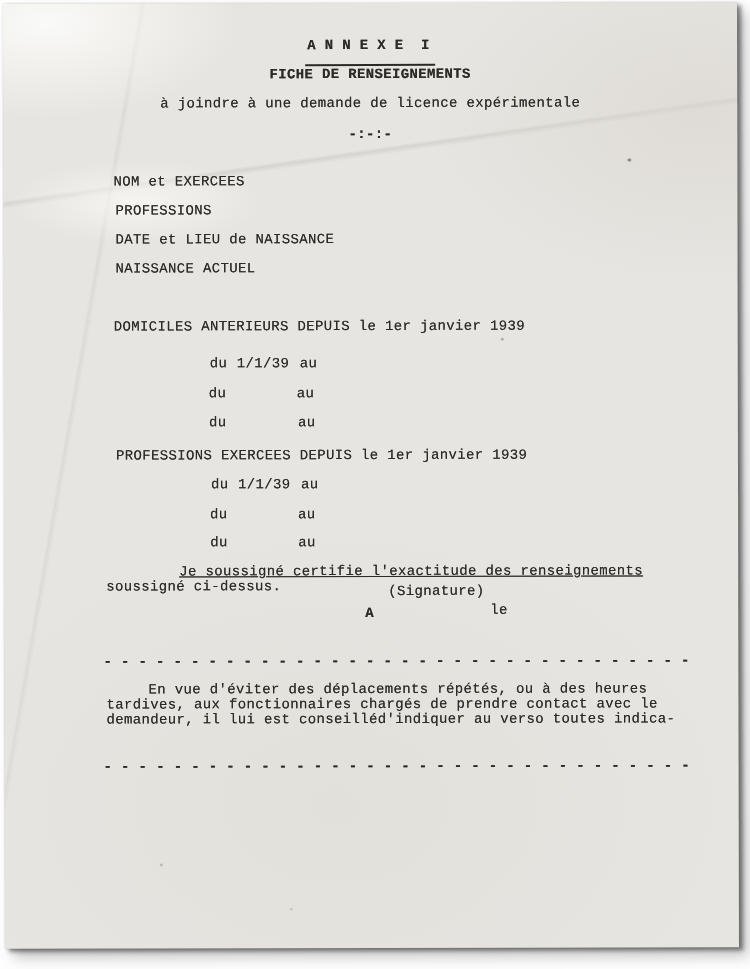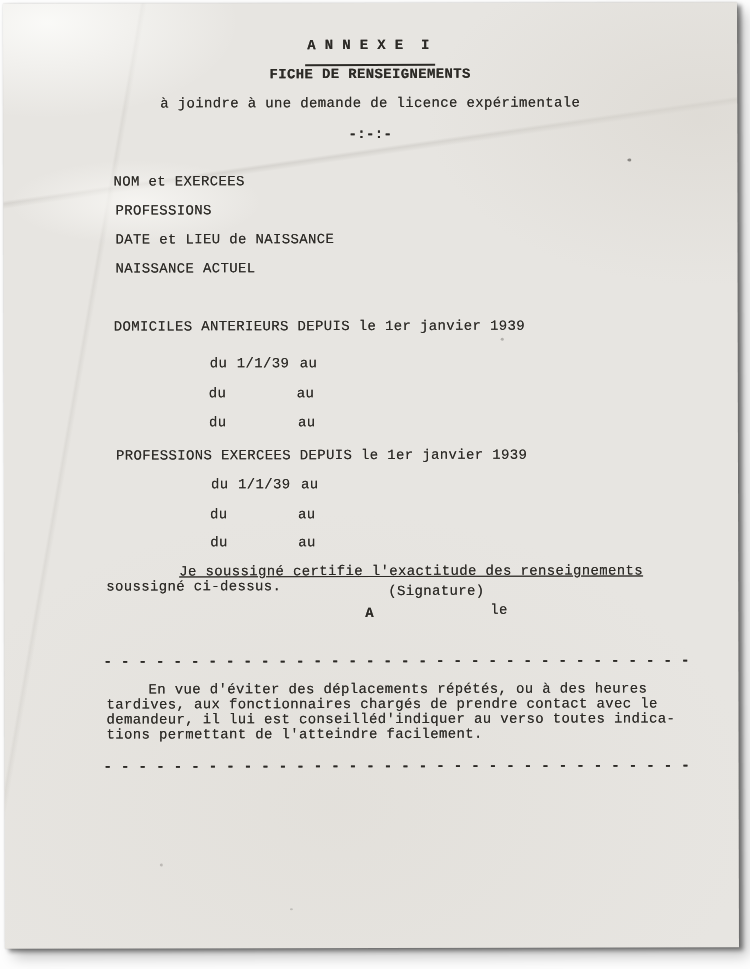--- a/index.html
+++ b/index.html
@@ -89,20 +89,19 @@
   <div class="line" style="left:175px;top:560px;text-decoration:underline;">Je soussigné certifie l'exactitude des renseignements</div>
   <div class="line" style="left:102px;top:575px;">soussigné ci-dessus.</div>
   <div class="line bold" style="left:361px;top:602px;">A</div>
   <div class="line" style="left:486px;top:599px;text-align:right;">le</div>
   <div class="line" style="left:384px;top:580px;">(Signature)</div>
 
   <div class="line dashline" style="left:99px;top:650px;">- - - - - - - - - - - - - - - - - - - - - - - - - - - - - - - - - -</div>
   <div class="line" style="left:144px;top:678px;">En vue d'éviter des déplacements répétés, ou à des heures</div>
   <div class="line" style="left:102px;top:693px;">tardives, aux fonctionnaires chargés de prendre contact avec le</div>
   <div class="line" style="left:102px;top:708px;">demandeur, il lui est conseilléd'indiquer au verso toutes indica-</div>
-  <div class="line" style="left:102px;top:723px;">tions permettant de l'atteindre facilement.</div>
   <div class="line dashline" style="left:99px;top:755px;">- - - - - - - - - - - - - - - - - - - - - - - - - - - - - - - - - -</div>
 
   <div class="speck" style="left:624px;top:156px;width:4px;height:3px;"></div>
   <div class="speck" style="left:497px;top:335px;width:3px;height:3px;opacity:0.6;"></div>
   <div class="speck" style="left:155px;top:860px;width:3px;height:3px;opacity:0.45;"></div>
   <div class="speck" style="left:285px;top:905px;width:3px;height:2px;opacity:0.4;"></div>
 </div>
 
 </body></html>

